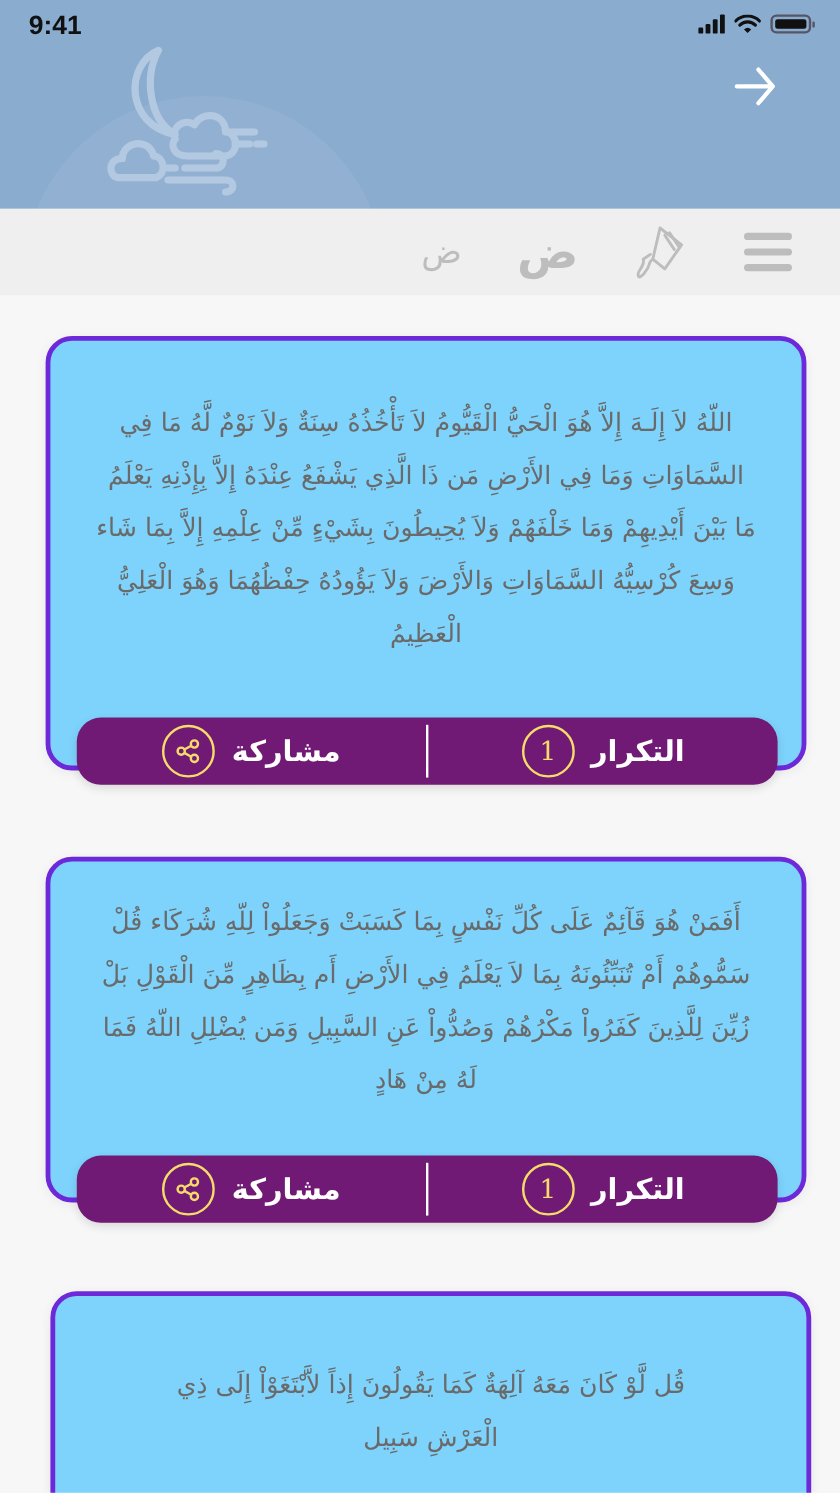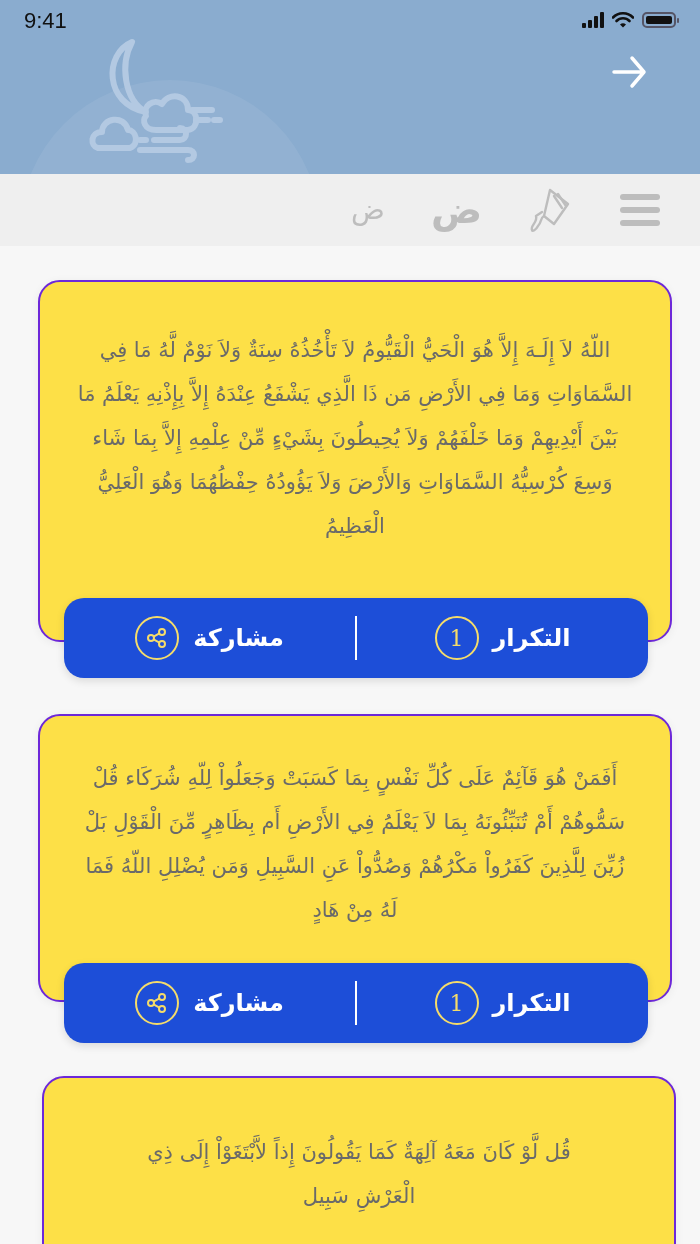--- a/index.html
+++ b/index.html
@@ -9,21 +9,21 @@
   
   .header {
     position: absolute; left: 0; top: 0; width: 700px; height: 174px;
     background: #8aaccf; overflow: hidden;
   }
   .header .arc {
     position: absolute; left: 20px; top: 80px; width: 300px; height: 300px;
     border-radius: 50%; background: rgba(255,255,255,0.07);
   }
   .status-time {
-    position: absolute; left: 24px; top: 8px; font-size: 22px; font-weight: normal;
+    position: absolute; left: 24px; top: 8px; font-size: 22px; font-weight: bold;
     color: #111; font-family: "Liberation Sans", sans-serif;
   }
   .status-icons { position: absolute; right: 24px; top: 12px; display: flex; align-items: center; gap: 8px; }
   .signal { display: flex; align-items: flex-end; gap: 2px; height: 16px; }
   .signal span { display: block; width: 4px; background: #111; border-radius: 1px; }
   .battery { width: 34px; height: 16px; border: 2px solid #556; border-radius: 5px; padding: 2px; position: relative; }
   .battery::after { content: ""; position: absolute; right: -5px; top: 4px; width: 2px; height: 5px; background: #556; border-radius: 1px; }
   .battery .fill { width: 100%; height: 100%; background: #111; border-radius: 2px; }
 
   .back-btn { position: absolute; right: 48px; top: 52px; width: 44px; height: 40px; cursor: pointer; }
@@ -40,30 +40,30 @@
     padding-right: 40px; gap: 46px;
   }
   .tool { display: flex; align-items: center; justify-content: center; cursor: pointer; color: #bdbdbd; }
   .menu-icon span { display: block; width: 40px; height: 6px; border-radius: 3px; background: #bdbdbd; margin: 7px 0; }
   .font-large { font-size: 38px; font-weight: bold; color: #bdbdbd; line-height: 1; }
   .font-small { font-size: 28px; color: #bdbdbd; line-height: 1; }
 
   
   .content { position: absolute; left: 0; top: 246px; width: 700px; }
   .card {
-    position: absolute; background: #fde047; border: 2px solid #6d28d9;
+    position: absolute; background: #7dd3fc; border: 4px solid #6d28d9;
     border-radius: 22px; box-shadow: 0 2px 10px rgba(0,0,0,0.06);
   }
   .card-text {
     direction: rtl; text-align: center; color: #6a6a6a;
     font-family: "DejaVu Sans", sans-serif; font-size: 21px; line-height: 44px;
     padding: 0 36px;
   }
   .action-bar {
-    position: absolute; height: 80px; background: #1d4ed8; border-radius: 20px;
+    position: absolute; height: 56px; background: #701a75; border-radius: 20px;
     box-shadow: 0 3px 8px rgba(0,0,0,0.12);
     display: flex; align-items: center;
   }
   .action-half { flex: 1; display: flex; align-items: center; justify-content: center; gap: 14px; cursor: pointer; }
   .action-divider { width: 2px; height: 44px; background: #fff; }
   .action-label { color: #fff; font-size: 24px; font-weight: bold; direction: rtl; }
   .circle-badge {
     width: 44px; height: 44px; border-radius: 50%; border: 2px solid #f5dc6a;
     display: flex; align-items: center; justify-content: center;
     color: #f5dc6a; font-size: 22px; font-family: "DejaVu Serif", serif;
@@ -150,21 +150,21 @@
       <span class="action-label">مشاركة</span>
     </div>
     <div class="action-divider"></div>
     <div class="action-half">
       <div class="circle-badge">1</div>
       <span class="action-label">التكرار</span>
     </div>
   </div>
 
   <div class="card" style="left:38px; top:468px; width:634px; height:288px;">
-    <div class="card-text" style="padding-top:40px;">أَفَمَنْ هُوَ قَآئِمٌ عَلَى كُلِّ نَفْسٍ بِمَا كَسَبَتْ وَجَعَلُواْ لِلّهِ شُرَكَاء قُلْ سَمُّوهُمْ أَمْ تُنَبِّئُونَهُ بِمَا لاَ يَعْلَمُ فِي الأَرْضِ أَم بِظَاهِرٍ مِّنَ الْقَوْلِ بَلْ زُيِّنَ لِلَّذِينَ كَفَرُواْ مَكْرُهُمْ وَصُدُّواْ عَنِ السَّبِيلِ وَمَن يُضْلِلِ اللّهُ فَمَا لَهُ مِنْ هَادٍ</div>
+    <div class="card-text" style="padding-top:28px;">أَفَمَنْ هُوَ قَآئِمٌ عَلَى كُلِّ نَفْسٍ بِمَا كَسَبَتْ وَجَعَلُواْ لِلّهِ شُرَكَاء قُلْ سَمُّوهُمْ أَمْ تُنَبِّئُونَهُ بِمَا لاَ يَعْلَمُ فِي الأَرْضِ أَم بِظَاهِرٍ مِّنَ الْقَوْلِ بَلْ زُيِّنَ لِلَّذِينَ كَفَرُواْ مَكْرُهُمْ وَصُدُّواْ عَنِ السَّبِيلِ وَمَن يُضْلِلِ اللّهُ فَمَا لَهُ مِنْ هَادٍ</div>
   </div>
   <div class="action-bar" style="left:64px; top:717px; width:584px;">
     <div class="action-half">
       <div class="circle-badge">
         <svg width="22" height="22" viewBox="0 0 22 22">
             <g stroke="#f5dc6a" stroke-width="2" fill="none">
               <circle cx="5" cy="11" r="3"></circle>
               <circle cx="16" cy="5" r="3"></circle>
               <circle cx="16" cy="17" r="3"></circle>
               <path d="M7.6 9.6 L13.4 6.4 M7.6 12.4 L13.4 15.6"></path>

